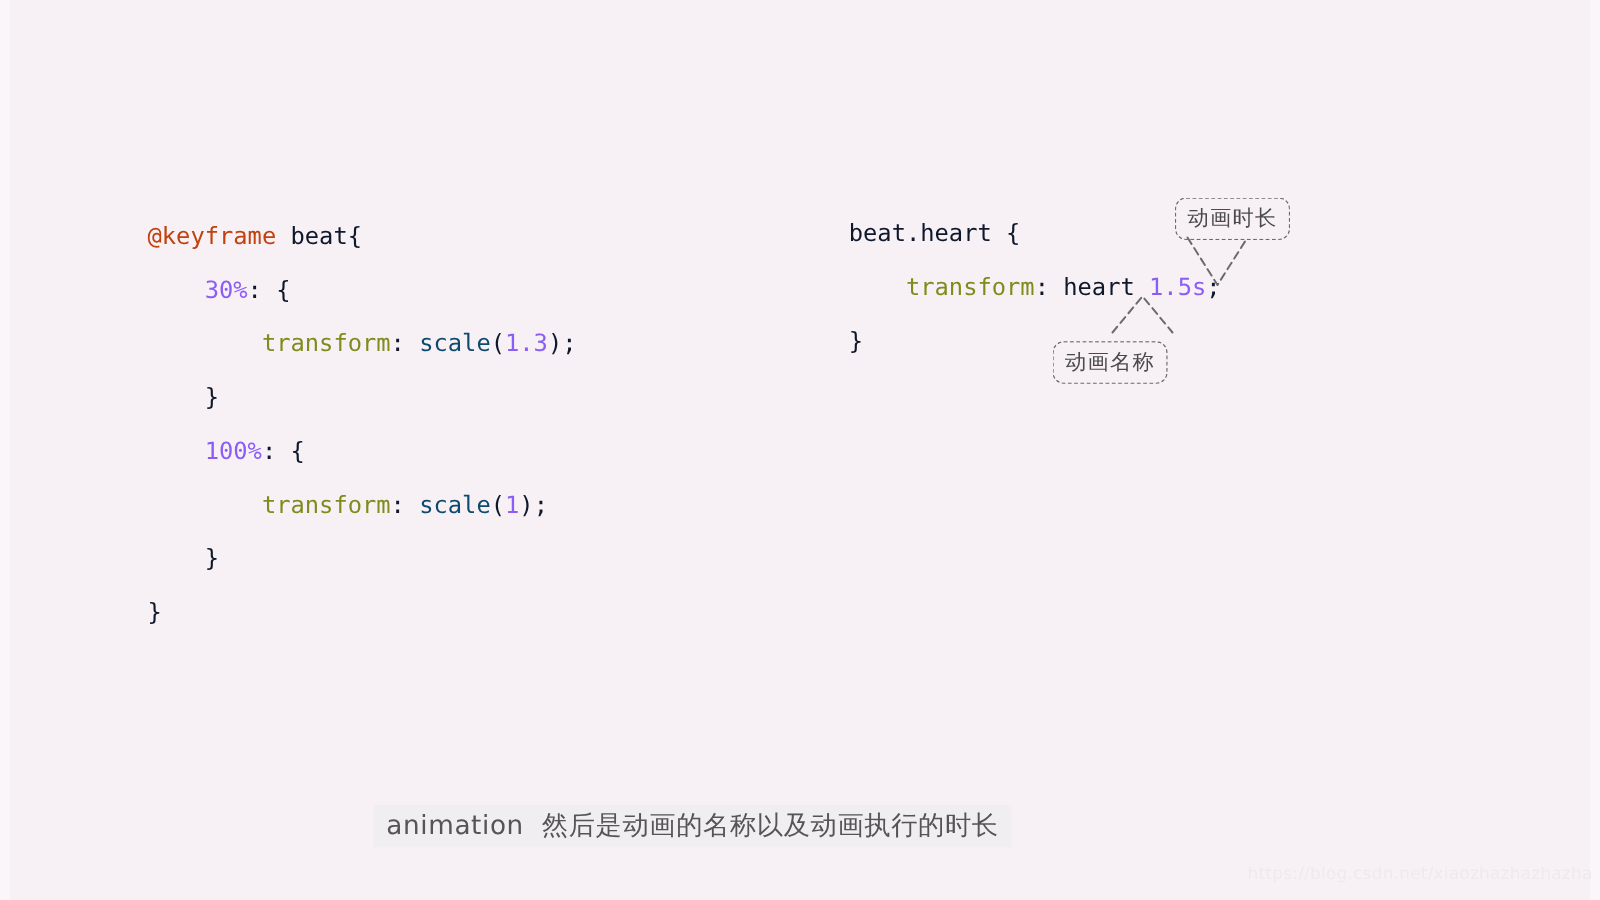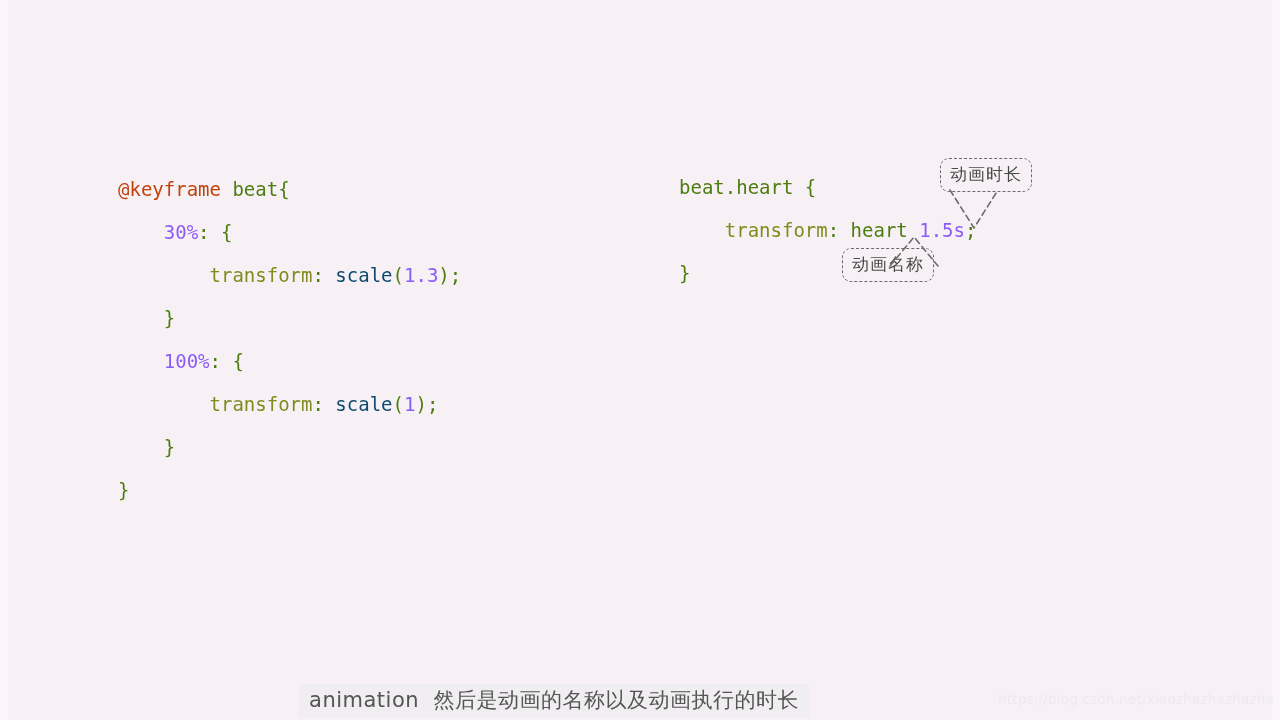--- a/index.html
+++ b/index.html
@@ -52,57 +52,57 @@
   }
   .code-line {
     white-space: pre;
     height: 43px;
   }
 
   .tok-at       { color: #c2410c; }      
   .tok-prop     { color: #7f8c1d; }      
   .tok-num      { color: #8b5cf6; }      
   .tok-fn       { color: #0c4a6e; }      
-  .tok-plain    { color: #4d7c0f; }      
+  .tok-plain    { color: #0f172a; }      
 
   
   .callout {
     position: absolute;
     font-family: "DejaVu Sans", sans-serif;
     font-size: 17px;
     color: #4a4a4a;
     border: 1.6px dashed #6b6b6b;
     border-radius: 9px;
     padding: 4px 9px 5px 9px;
     background: transparent;
     letter-spacing: 1px;
     white-space: nowrap;
   }
   #callout-duration {
     left: 940px;
     top: 158px;
   }
   #callout-name {
     left: 842px;
-    top: 248px;
+    top: 273px;
     font-family: Liberation Serif, serif;
   }
 
   .tail {
     position: absolute;
     pointer-events: none;
   }
   #tail-duration { left: 948px; top: 188px; }
   #tail-name     { left: 888px; top: 234px; }
 
   
   #subtitle-wrap {
     position: absolute;
     left: 0;
-    top: 684px;
+    top: 644px;
     width: 1108px;
     text-align: center;
   }
   #subtitle {
     display: inline-block;
     font-family: "DejaVu Sans", sans-serif;
     font-size: 21px;
     color: #555555;
     background: rgba(235,235,235,0.55);
     padding: 2px 10px 4px 10px;

